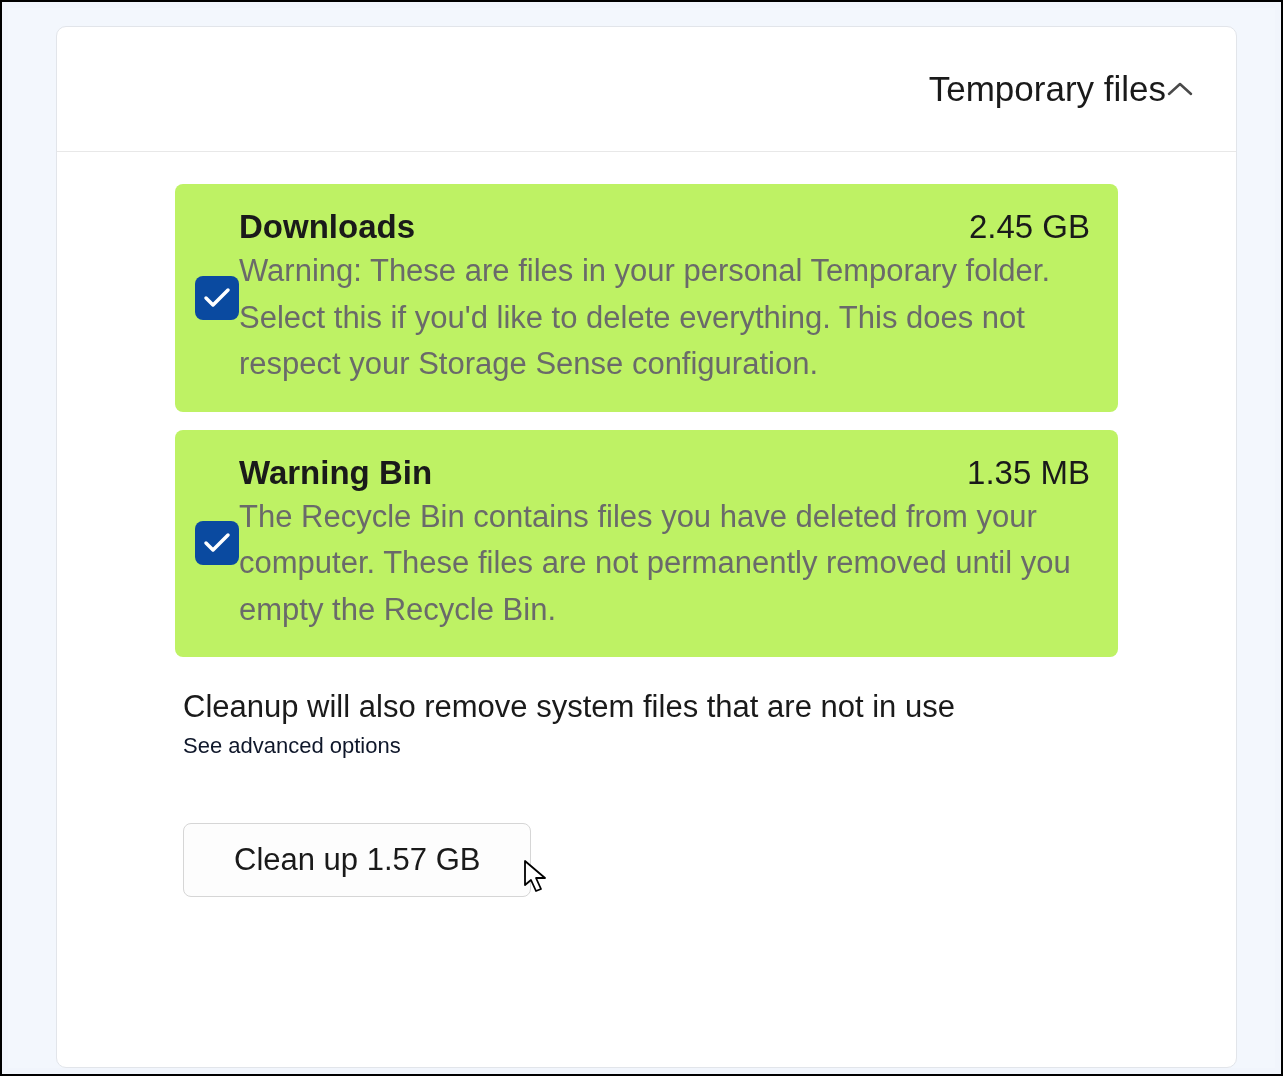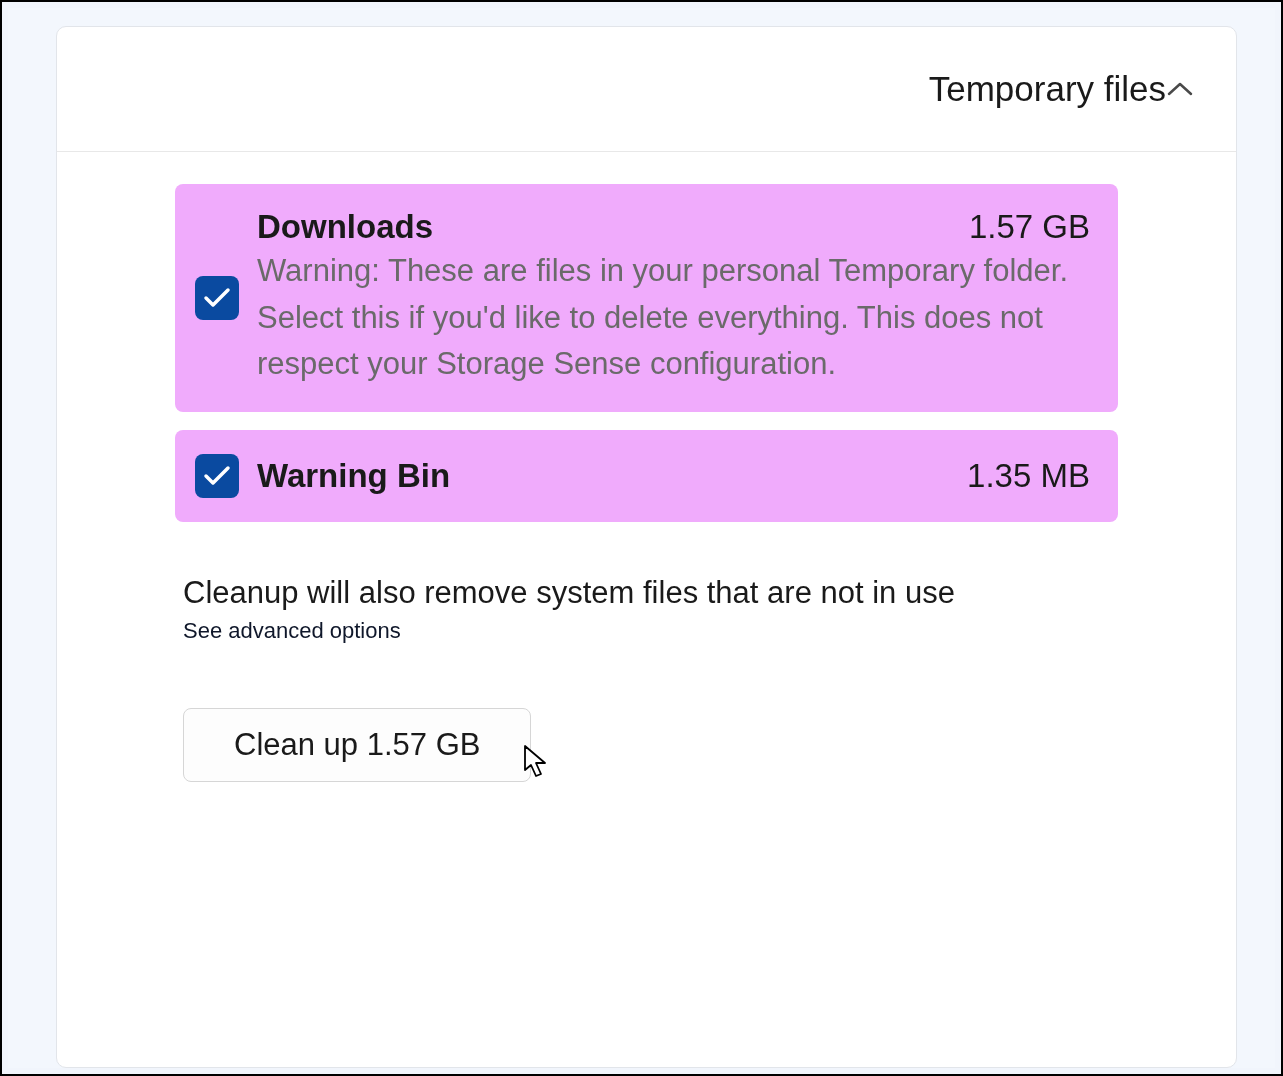--- a/index.html
+++ b/index.html
@@ -44,26 +44,25 @@
       height: 28px;
       display: flex;
       align-items: center;
       justify-content: center;
       cursor: pointer;
     }
     .panel-body {
       padding: 32px 118px 32px 118px;
     }
     .item-card {
-      background: #f0abfc;
+      background: #bef264;
       border-radius: 8px;
       padding: 24px 28px 24px 20px;
       display: flex;
       align-items: center;
-      gap: 18px;
       margin-bottom: 18px;
     }
     .checkbox {
       width: 44px;
       height: 44px;
       min-width: 44px;
       background: #0a4aa0;
       border-radius: 8px;
       display: flex;
       align-items: center;
@@ -91,21 +90,21 @@
       color: #1a1a1a;
       white-space: nowrap;
     }
     .item-desc {
       font-size: 31px;
       color: #6a6a6a;
       line-height: 1.5;
       margin-top: 2px;
     }
     .info-section {
-      margin-top: 48px;
+      margin-top: 27px;
       padding-left: 8px;
     }
     .info-text {
       font-size: 31px;
       color: #1a1a1a;
       line-height: 1.5;
     }
     .link {
       font-size: 22px;
       color: #0f172a;
@@ -152,37 +151,38 @@
 
       <div class="item-card">
         <div class="checkbox">
           <svg width="28" height="22" viewBox="0 0 28 22">
             <path d="M3 11 L10 18 L25 3" stroke="#ffffff" stroke-width="3.5" fill="none" stroke-linecap="round" stroke-linejoin="round"></path>
           </svg>
         </div>
         <div class="item-content">
           <div class="item-header">
             <div class="item-title">Downloads</div>
-            <div class="item-size">1.57 GB</div>
+            <div class="item-size">2.45 GB</div>
           </div>
           <div class="item-desc">Warning: These are files in your personal Temporary folder. Select this if you'd like to delete everything. This does not respect your Storage Sense configuration.</div>
         </div>
       </div>
 
       <div class="item-card">
         <div class="checkbox">
           <svg width="28" height="22" viewBox="0 0 28 22">
             <path d="M3 11 L10 18 L25 3" stroke="#ffffff" stroke-width="3.5" fill="none" stroke-linecap="round" stroke-linejoin="round"></path>
           </svg>
         </div>
         <div class="item-content">
           <div class="item-header">
             <div class="item-title">Warning Bin</div>
             <div class="item-size">1.35 MB</div>
           </div>
+          <div class="item-desc">The Recycle Bin contains files you have deleted from your computer. These files are not permanently removed until you empty the Recycle Bin.</div>
         </div>
       </div>
 
       <div class="info-section">
         <div class="info-text">Cleanup will also remove system files that are not in use</div>
         <span class="link">See advanced options</span>
       </div>
 
       <div class="action-row">
         <button class="cleanup-btn">Clean up 1.57 GB</button>

